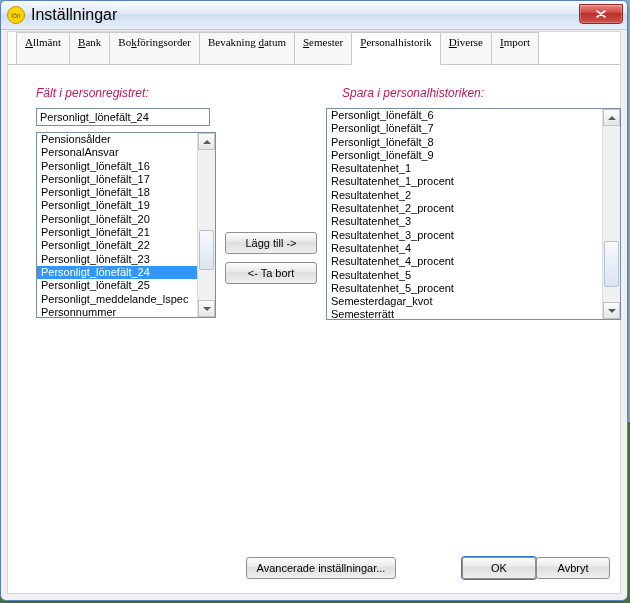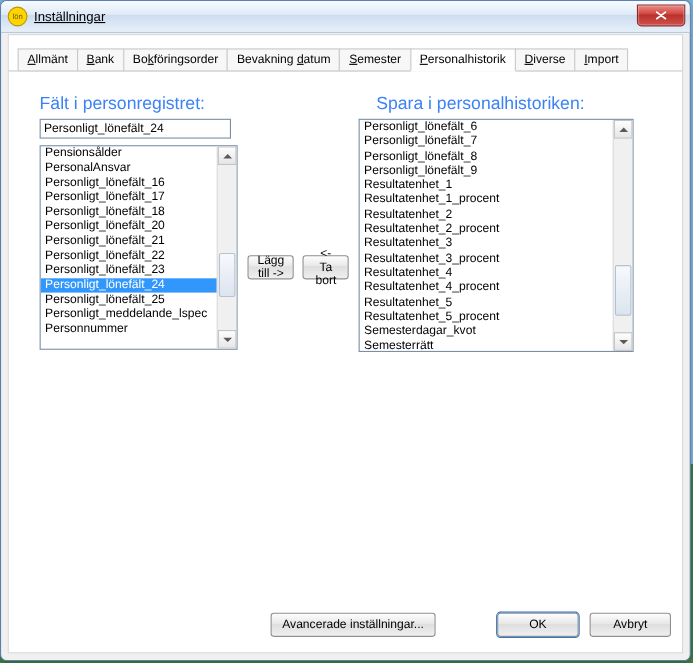--- a/index.html
+++ b/index.html
@@ -39,22 +39,21 @@
     width: 16px; height: 16px;
     border-radius: 50%;
     background: #ffd400;
     border: 1px solid #b79a00;
     display: flex; align-items: center; justify-content: center;
     font-size: 7px; color: #6a5a00;
     margin-right: 6px;
   }
   .titlebar .title {
     color: #000;
-    font-size: 12px;
-    text-decoration: underline;
+    font-size: 16px;
   }
   .close-btn {
     position: absolute;
     right: 4px;
     top: 3px;
     width: 42px;
     height: 18px;
     border: 1px solid #8a2a2b;
     border-radius: 0 0 4px 4px;
     background: linear-gradient(#e98a84, #d0423c 45%, #b92f2a 46%, #cf514a);
@@ -75,68 +74,71 @@
   
   .tabs {
     display: flex;
     align-items: flex-end;
     padding: 6px 8px 0 8px;
     gap: 0;
     border-bottom: 1px solid #c9c9c9;
     height: 26px;
   }
   .tab {
-    padding: 3px 8px 4px 8px;
+    padding: 3px 8px 16px 8px;
     border: 1px solid #c9c9c9;
     border-bottom: 1px solid #c9c9c9;
     background: #f7f7f7;
     margin-right: -1px;
     color: #000;
     position: relative;
     top: 1px;
+    font-family: Liberation Serif, serif;
   }
   .tab.active {
     background: #fff;
     border-bottom: 1px solid #fff;
     z-index: 2;
     margin-top: 24px;
   }
   .hotkey { text-decoration: underline; }
 
   
   .panel {
     position: absolute;
     left: 10px; right: 10px;
     top: 40px; bottom: 46px;
     background: #fff;
   }
 
   .section-label {
-    color: #3b82f6;
-    font-size: 16px;
+    color: #be185d;
+    font-size: 12px;
+    font-style: italic;
   }
 
   .left-col {
     position: absolute;
     left: 18px;
     top: 36px;
     width: 200px;
   }
   .right-col {
     position: absolute;
     left: 308px;
     top: 36px;
     width: 248px;
   }
   .mid-col {
     position: absolute;
     left: 207px;
     top: 160px;
     width: 92px;
     display: flex;
+    flex-direction: column;
     gap: 8px;
   }
 
   .text-input {
     width: 174px;
     height: 18px;
     border: 1px solid #7a8fa6;
     padding: 1px 3px;
     font: inherit;
     box-sizing: border-box;
@@ -146,21 +148,21 @@
   }
 
   .listbox {
     border: 1px solid #7a8fa6;
     background: #fff;
     overflow: hidden;
     position: relative;
     box-sizing: border-box;
   }
   .listbox.left-list { width: 180px; height: 186px; }
-  .listbox.right-list { width: 250px; height: 212px; }
+  .listbox.right-list { width: 295px; height: 212px; }
   .listbox-inner {
     position: absolute;
     left: 0; top: 0; bottom: 0;
     right: 17px;
     overflow: hidden;
   }
   .listbox-item {
     padding: 0 4px;
     height: 13.3px;
     line-height: 13.3px;
@@ -226,21 +228,21 @@
 
   .bottom-bar {
     position: absolute;
     left: 10px; right: 10px;
     bottom: 10px;
     height: 30px;
     display: flex;
     align-items: center;
   }
   .bottom-bar .spacer { flex: 1; }
-  .bottom-bar .btn { min-width: 74px; margin-left: 10px; }
+  .bottom-bar .btn { min-width: 74px; }
   .bottom-bar .btn.adv { min-width: 150px; margin-left: 228px; }
 </style>
 </head>
 <body>
 
 <div class="window">
   <div class="titlebar">
     <div class="app-icon">
       <span>lön</span>
     </div>
@@ -272,20 +274,21 @@
 
       <div class="left-col">
         <input class="text-input" type="text" value="Personligt_lönefält_24" style="">
         <div class="listbox left-list">
           <div class="listbox-inner" id="left-list">
               <div class="listbox-item">Pensionsålder</div>
               <div class="listbox-item">PersonalAnsvar</div>
               <div class="listbox-item">Personligt_lönefält_16</div>
               <div class="listbox-item">Personligt_lönefält_17</div>
               <div class="listbox-item">Personligt_lönefält_18</div>
+              <div class="listbox-item">Personligt_lönefält_19</div>
               <div class="listbox-item">Personligt_lönefält_20</div>
               <div class="listbox-item">Personligt_lönefält_21</div>
               <div class="listbox-item">Personligt_lönefält_22</div>
               <div class="listbox-item">Personligt_lönefält_23</div>
               <div class="listbox-item selected">Personligt_lönefält_24</div>
               <div class="listbox-item">Personligt_lönefält_25</div>
               <div class="listbox-item">Personligt_meddelande_lspec</div>
               <div class="listbox-item">Personnummer</div>
             </div>
           <div class="vscroll">

